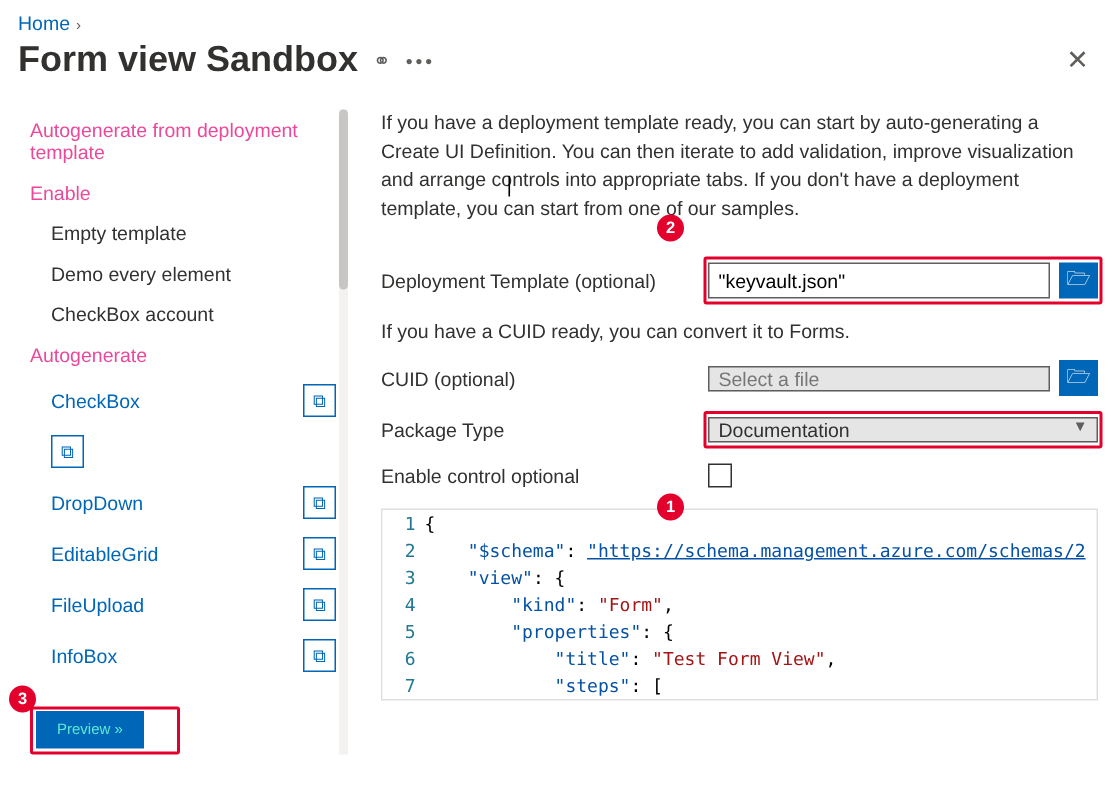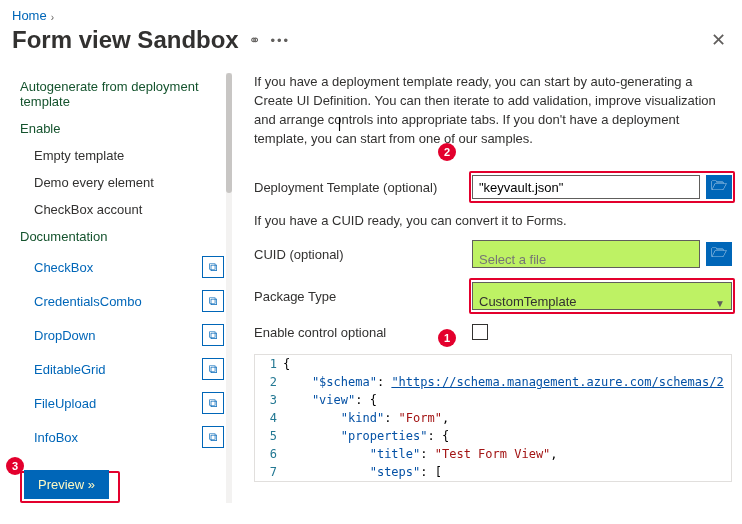--- a/index.html
+++ b/index.html
@@ -11,47 +11,47 @@
   .title-left{display:flex;align-items:center;gap:10px}
   h1{font-size:24px;font-weight:700}
   .pin-ico{color:#605e5c;font-size:14px}
   .more-ico{color:#605e5c;letter-spacing:2px}
   .close-ico{font-size:18px;color:#605e5c;padding:4px}
   .content{display:flex;height:calc(524px - 78px);position:relative}
   .sidebar{width:238px;overflow:hidden;position:relative;padding:8px 0 4px 16px}
   .sb-scroll{position:absolute;right:6px;top:8px;bottom:8px;width:6px;background:#f3f2f1}
   .sb-thumb{position:absolute;top:0;width:6px;height:120px;background:#c8c6c4;border-radius:3px}
   .sb-item,.sb-head{display:flex;align-items:center;justify-content:space-between;padding:6px 14px 6px 4px;font-size:13px;cursor:default}
-  .sb-head{color:#14532d}
+  .sb-head{color:#ec4899}
   .sb-sub{padding-left:18px}
   .doc-item{color:#0066b8;padding-left:18px}
   .copy-ico{width:22px;height:22px;border:1px solid #0066b8;display:flex;align-items:center;justify-content:center;color:#0066b8;font-size:12px}
   .main{flex:1;padding:8px 10px 4px 16px;position:relative;overflow:hidden}
   .intro{font-size:13px;line-height:1.45;color:#323130;margin-bottom:27px;position:relative}
   .cursor{position:absolute;left:82px;top:40px;font-size:14px;color:#000}
   .field-row{display:flex;align-items:center;margin-bottom:14px}
   .field-label{width:218px;font-size:13px}
   .field-ctrl{flex:1;display:flex;align-items:center;gap:6px;position:relative}
   .txt-input{flex:1;height:24px;border:1px solid #605e5c;padding:0 6px;font-family:inherit;font-size:13px}
   .file-btn{width:26px;height:24px;background:#0066b8;color:#fff;display:flex;align-items:center;justify-content:center;font-size:13px}
-  .select-like{flex:1;height:28px;border:1px solid #605e5c;padding:0 22px 0 6px;font-size:13px;display:flex;align-items:flex-end;position:relative;background:#bef264}
+  .select-like{flex:1;height:17px;border:1px solid #605e5c;padding:0 22px 0 6px;font-size:13px;display:flex;align-items:flex-start;position:relative;background:#e5e5e5}
   .select-like .chev-d{position:absolute;right:6px;font-size:10px;color:#605e5c}
   .placeholder{color:#767676}
   .chk{width:16px;height:16px;border:1px solid #323130;background:#fff}
   .callout{position:absolute;border:2px solid #e3002d;border-radius:2px;pointer-events:none}
   .callout-badge{position:absolute;width:18px;height:18px;border-radius:50%;background:#e3002d;color:#fff;font-size:11px;font-weight:600;display:flex;align-items:center;justify-content:center}
   .note{font-size:13px;margin:2px 0 12px}
   .code-area{border:1px solid #e1dfdd;font-family:Consolas,monospace;font-size:12px;line-height:18px;overflow:hidden}
   .code-row{display:flex}
   .ln{width:28px;text-align:right;color:#237893;padding-right:6px;user-select:none;background:#fff}
   .code{white-space:pre;color:#000}
   .code .key{color:#0451a5}
   .code .str{color:#a31515}
   .code .url{color:#0451a5;text-decoration:underline}
-  .preview-btn{position:absolute;left:24px;bottom:12px;background:#0066b8;color:#fef9c3;border:none;padding:7px 14px;font-size:13px;font-family:inherit}
+  .preview-btn{position:absolute;left:24px;bottom:12px;background:#0066b8;color:#5eead4;border:none;padding:7px 14px;font-size:10px;font-family:inherit}
 </style>
 </head>
 <body>
 
 <div class="breadcrumb">
   <a href="#">Home</a>
   <span class="chev">›</span>
 </div>
 
 <div class="title-bar">
@@ -74,28 +74,27 @@
     <div class="sb-item sb-sub">
         <span>Empty template</span>
       </div>
     <div class="sb-item sb-sub">
         <span>Demo every element</span>
       </div>
     <div class="sb-item sb-sub">
         <span>CheckBox account</span>
       </div>
     <div class="sb-item sb-head">
-        <span>Documentation</span>
+        <span>Autogenerate</span>
       </div>
     <div class="sb-item doc-item">
         <span>CheckBox</span>
         <span class="copy-ico">⧉</span>
       </div>
     <div class="sb-item doc-item">
-        <span>CredentialsCombo</span>
         <span class="copy-ico">⧉</span>
       </div>
     <div class="sb-item doc-item">
         <span>DropDown</span>
         <span class="copy-ico">⧉</span>
       </div>
     <div class="sb-item doc-item">
         <span>EditableGrid</span>
         <span class="copy-ico">⧉</span>
       </div>
@@ -137,21 +136,21 @@
           </div>
         <div class="file-btn">🗁</div>
       </div>
     </div>
 
     <div class="field-row">
       <div class="field-label">Package Type</div>
       <div class="field-ctrl" style="position:relative">
         <div class="callout" style="left:-3px;top:-4px;right:-3px;bottom:-4px"></div>
         <div class="select-like">
-          <span>CustomTemplate</span>
+          <span>Documentation</span>
           <span class="chev-d">▼</span>
         </div>
       </div>
     </div>
 
     <div class="field-row">
       <div class="field-label">Enable control optional</div>
       <div class="field-ctrl">
           <div class="chk"></div>
         </div>

